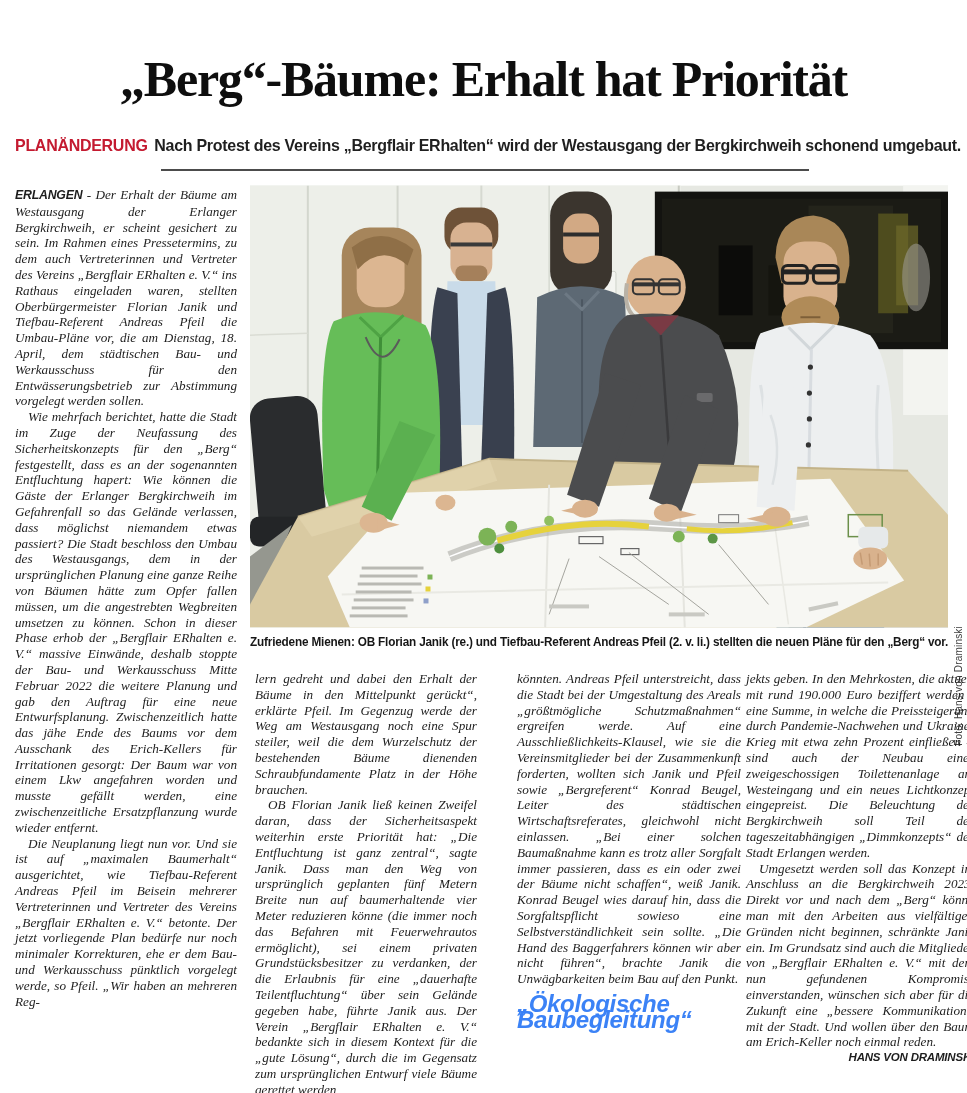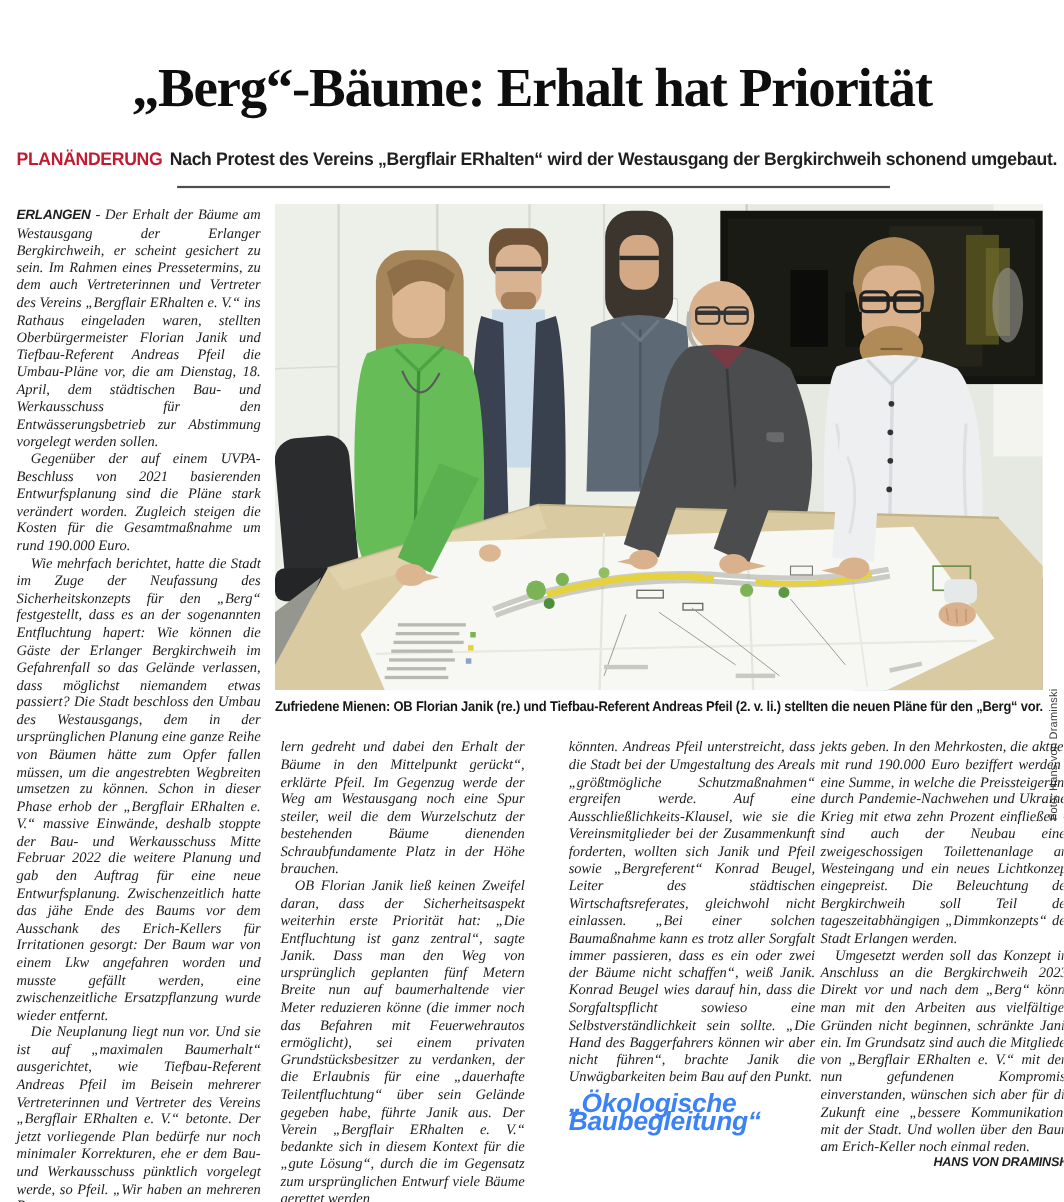--- a/index.html
+++ b/index.html
@@ -63,21 +63,20 @@
   <h1 class="headline">„Berg“-Bäume: Erhalt hat Priorität</h1>
 
   <div class="kicker">
     <span class="kicker-label" style="color:#c41a30;">PLANÄNDERUNG</span><span>Nach Protest des Vereins „Bergflair ERhalten“ wird der Westausgang der Bergkirchweih schonend umgebaut.</span>
   </div>
 
   <div class="head-rule"></div>
 
   <div class="col col1">
     <p><span class="leadin">ERLANGEN</span><span> - Der Erhalt der Bäume am Westausgang der Erlanger Bergkirchweih, er scheint gesichert zu sein. Im Rahmen eines Pressetermins, zu dem auch Vertreterinnen und Vertreter des Vereins „Bergflair ERhalten e. V.“ ins Rathaus eingeladen waren, stellten Oberbürgermeister Florian Janik und Tiefbau-Referent Andreas Pfeil die Umbau-Pläne vor, die am Dienstag, 18. April, dem städtischen Bau- und Werkausschuss für den Entwässerungsbetrieb zur Abstimmung vorgelegt werden sollen.</span></p>
-    <p class="ind">Gegenüber der auf einem UVPA-Beschluss von 2021 basierenden Entwurfsplanung sind die Pläne stark verändert worden. Zugleich steigen die Kosten für die Gesamtmaßnahme um rund 190.000 Euro.</p>
     <p class="ind">Wie mehrfach berichtet, hatte die Stadt im Zuge der Neufassung des Sicherheitskonzepts für den „Berg“ festgestellt, dass es an der sogenannten Entfluchtung hapert: Wie können die Gäste der Erlanger Bergkirchweih im Gefahrenfall so das Gelände verlassen, dass möglichst niemandem etwas passiert? Die Stadt beschloss den Umbau des Westausgangs, dem in der ursprünglichen Planung eine ganze Reihe von Bäumen hätte zum Opfer fallen müssen, um die angestrebten Wegbreiten umsetzen zu können. Schon in dieser Phase erhob der „Bergflair ERhalten e. V.“ massive Einwände, deshalb stoppte der Bau- und Werkausschuss Mitte Februar 2022 die weitere Planung und gab den Auftrag für eine neue Entwurfsplanung. Zwischenzeitlich hatte das jähe Ende des Baums vor dem Ausschank des Erich-Kellers für Irritationen gesorgt: Der Baum war von einem Lkw angefahren worden und musste gefällt werden, eine zwischenzeitliche Ersatzpflanzung wurde wieder entfernt.</p>
     <p class="ind">Die Neuplanung liegt nun vor. Und sie ist auf „maximalen Baumerhalt“ ausgerichtet, wie Tiefbau-Referent Andreas Pfeil im Beisein mehrerer Vertreterinnen und Vertreter des Vereins „Bergflair ERhalten e. V.“ betonte. Der jetzt vorliegende Plan bedürfe nur noch minimaler Korrekturen, ehe er dem Bau- und Werkausschuss pünktlich vorgelegt werde, so Pfeil. „Wir haben an mehreren Reg-</p>
   </div>
 
   <figure class="photo-fig">
     <svg width="698" height="443" viewBox="0 0 700 443" xmlns="http://www.w3.org/2000/svg">
 
       <rect width="700" height="443" fill="#e6e8e2"></rect>
       <rect x="0" y="0" width="432" height="443" fill="#edefe9"></rect>
       <rect x="655" y="0" width="45" height="230" fill="#f3f4f0"></rect>

